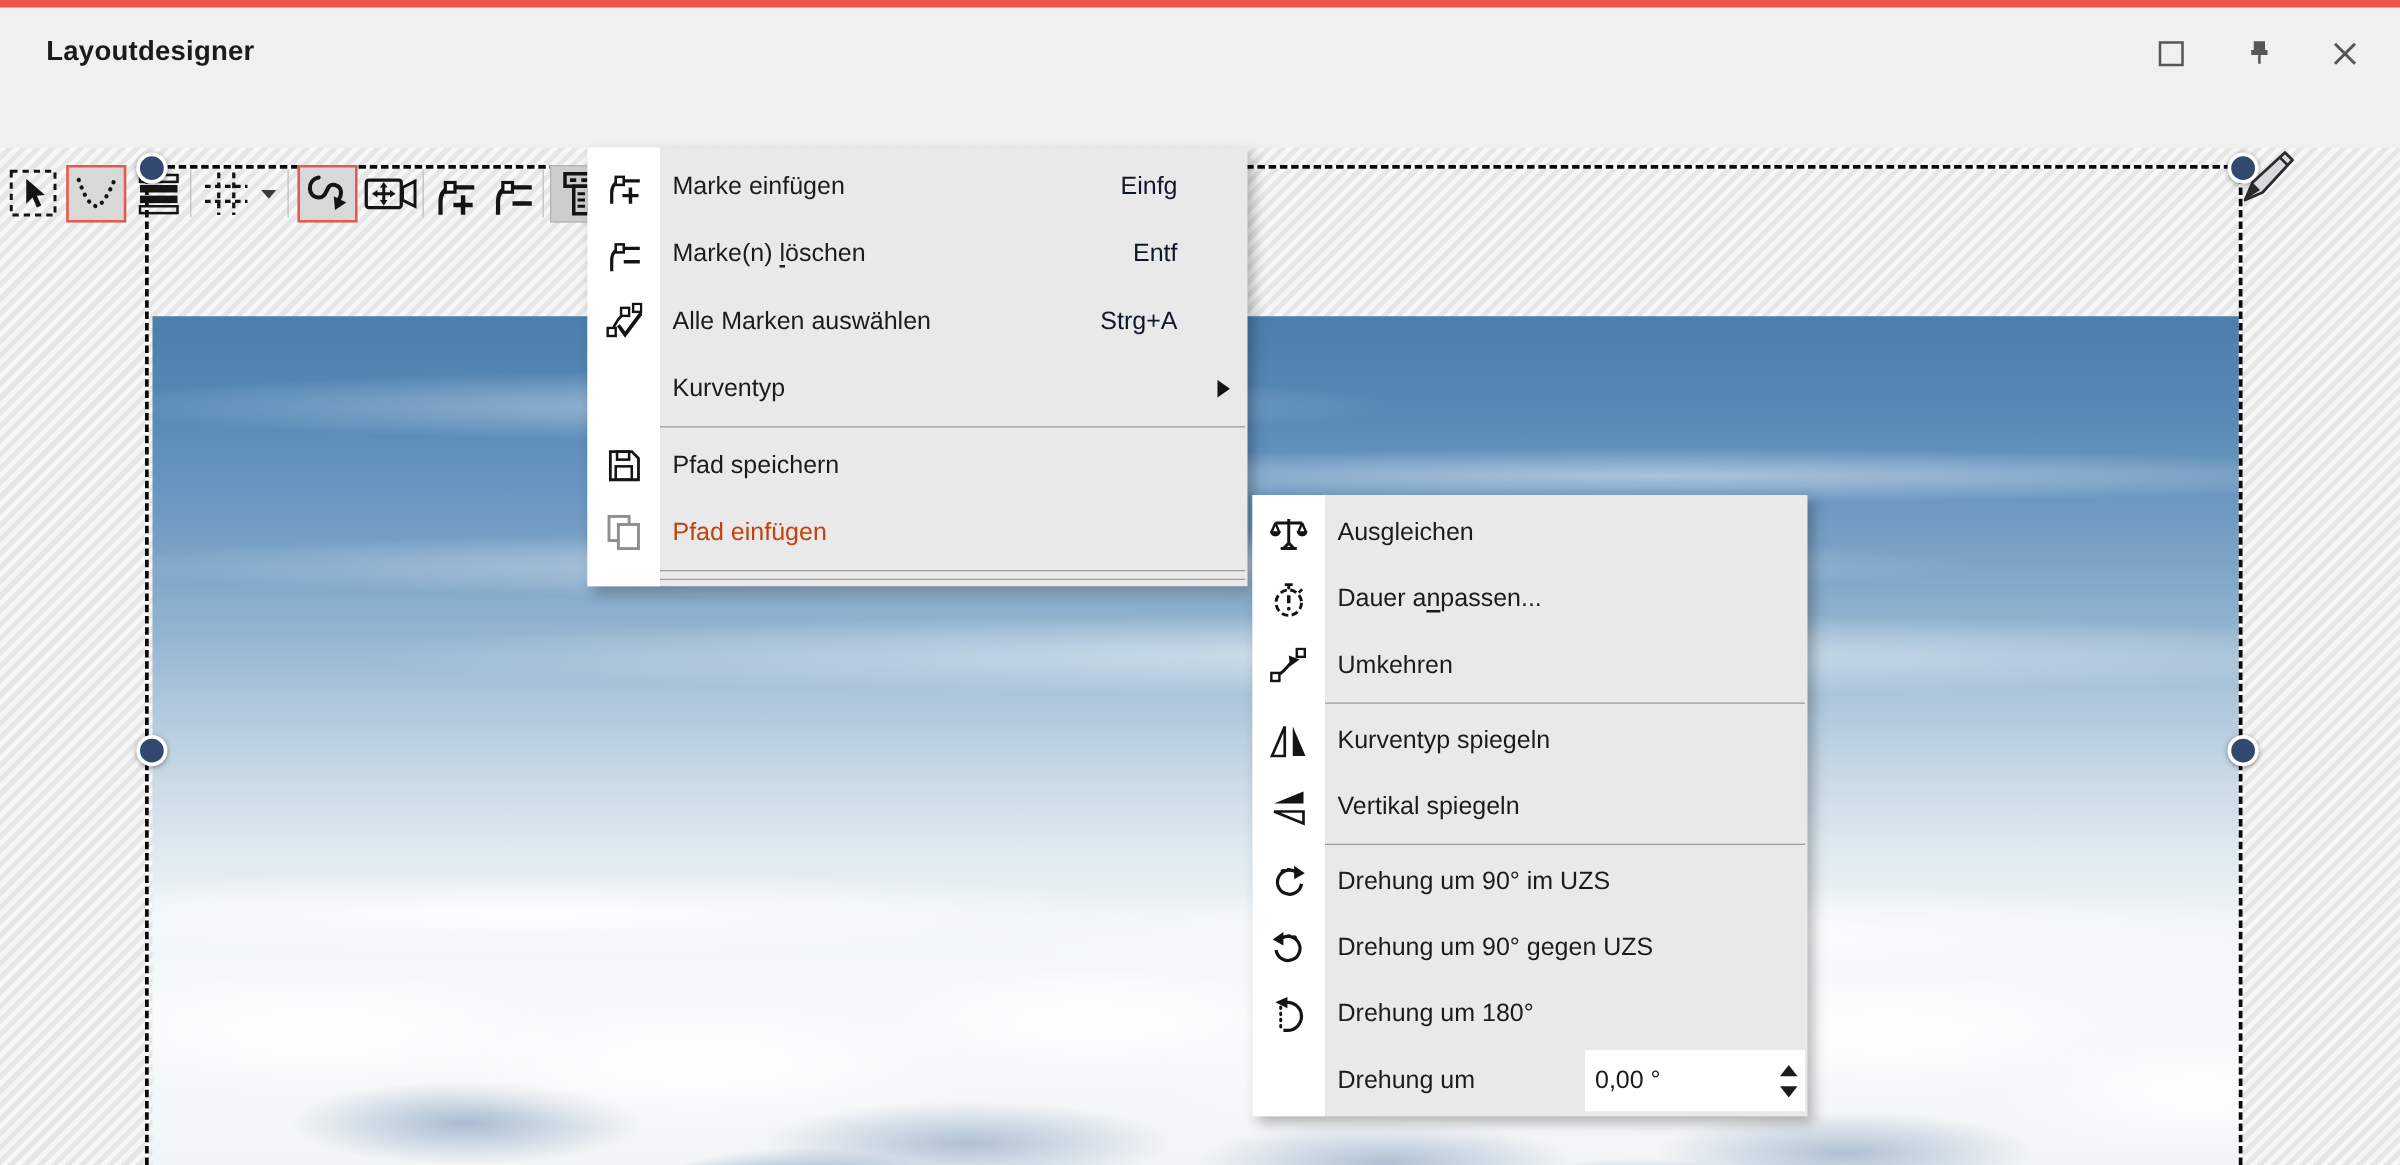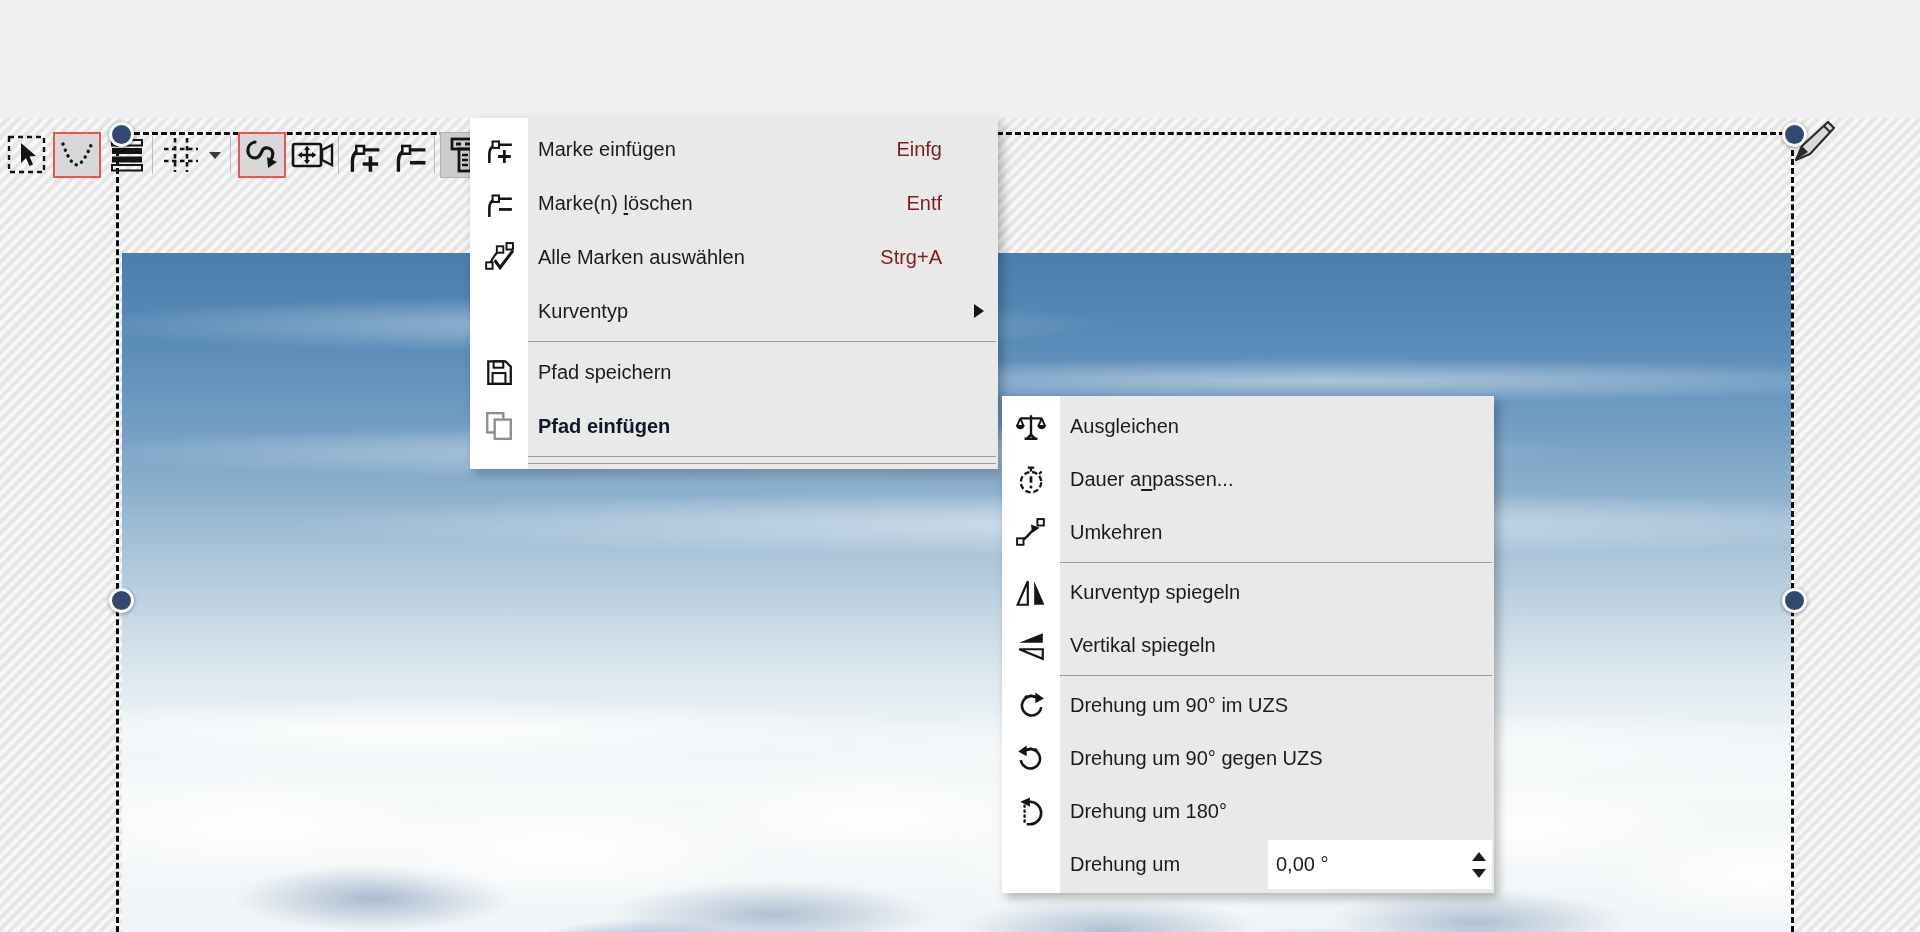--- a/index.html
+++ b/index.html
@@ -67,28 +67,28 @@
   .selection::after{content:"";position:absolute;inset:-3px;border:3px dashed #0a0a0a;}
   .handle{position:absolute;width:19px;height:19px;border-radius:50%;background:#31496f;border:3px solid #fff;box-shadow:0 1px 4px rgba(0,0,0,.4);z-index:5;}
   .h-tl{left:109px;top:122px;} .h-tr{left:1782px;top:122px;}
   .h-ml{left:109px;top:588px;} .h-mr{left:1782px;top:588px;}
   .pen{position:absolute;left:1788px;top:116px;z-index:6;}
 
   
   .menu{position:absolute;background:#e9e9e9;box-shadow:4px 5px 10px rgba(0,0,0,.28);padding:4px 0 2px 0;box-sizing:border-box;}
   .menu::before{content:"";position:absolute;left:0;top:0;bottom:0;width:58px;background:#fff;}
   .menu-main{left:470px;top:118px;width:528px;z-index:20;}
-  .menu-sub{left:1002px;top:396px;width:492px;z-index:21;}
+  .menu-sub{left:1002px;top:396px;width:444px;z-index:21;}
   .mrow{position:relative;z-index:1;height:54px;display:flex;align-items:center;cursor:default;}
   .menu-sub .mrow{height:53px;}
   .mrow.hl{background:#c8c8c8;}
   .micon{flex:0 0 58px;width:58px;display:flex;align-items:center;justify-content:center;}
   .mlabel{font-size:20px;color:#1b1b1b;padding-left:10px;white-space:nowrap;}
-  .mrow.disabled .mlabel{color:#0f172a;font-weight:bold;}
-  .mshortcut{position:absolute;right:56px;font-size:20px;color:#7f1d1d;}
+  .mrow.disabled .mlabel{color:#c2410c;}
+  .mshortcut{position:absolute;right:56px;font-size:20px;color:#0f172a;}
   .marrow{position:absolute;right:14px;width:0;height:0;border-left:10px solid #141414;border-top:7px solid transparent;border-bottom:7px solid transparent;}
   .msep{position:relative;z-index:1;height:7px;}
   .msep::after{content:"";position:absolute;left:58px;right:2px;top:3px;border-top:1px solid #9c9c9c;}
   .accel{text-decoration:underline;text-underline-offset:3px;}
   .rot-input{position:absolute;left:220px;top:2px;right:2px;bottom:2px;background:#fff;display:flex;align-items:center;padding-left:8px;font-size:20px;color:#1b1b1b;margin-left:46px;}
   .rot-spin{position:absolute;right:6px;top:0;bottom:0;display:flex;flex-direction:column;justify-content:center;gap:8px;}
   .rs-up{width:0;height:0;border-left:7px solid transparent;border-right:7px solid transparent;border-bottom:9px solid #1b1b1b;}
   .rs-dn{width:0;height:0;border-left:7px solid transparent;border-right:7px solid transparent;border-top:9px solid #1b1b1b;}
   svg{display:block;}
 </style>
@@ -108,20 +108,36 @@
   <div class="handle h-ml"></div>
   <div class="handle h-mr"></div>
   <div class="pen">
     <svg width="52" height="52" viewBox="0 0 52 52">
       <polygon points="8,44 14,30 40,6 46,12 22,38" fill="#d9d9de" stroke="#2b2b2b" stroke-width="2.2" stroke-linejoin="round"></polygon>
       <polygon points="8,44 14,30 20,36" fill="#2b2b2b"></polygon>
       <line x1="36" y1="10" x2="42" y2="16" stroke="#2b2b2b" stroke-width="2"></line>
     </svg>
   </div>
 
+  <div class="titlebar">
+    <div class="title">Layoutdesigner</div>
+    <div class="winbtn btn-max">
+        <div class="maxrect"></div>
+      </div>
+    <div class="winbtn btn-pin">
+      <svg width="24" height="24" viewBox="0 0 24 24">
+        <path d="M9 3 H16 V10 H18 V12 H7 V10 H9 Z M12.5 12 V20" fill="#565656" stroke="#565656" stroke-width="2"></path>
+      </svg>
+    </div>
+    <div class="winbtn btn-close">
+      <svg width="24" height="24" viewBox="0 0 24 24">
+        <path d="M4 4 L20 20 M20 4 L4 20" stroke="#565656" stroke-width="2.4"></path>
+      </svg>
+    </div>
+  </div>
 
   <div class="toolbar">
     <div class="tbtn" style="left:4px;width:46px;">
       <svg width="42" height="42" viewBox="0 0 42 42">
         <rect x="3" y="3" width="35" height="35" fill="none" stroke="#141414" stroke-width="2.4" stroke-dasharray="5 4"></rect>
         <polygon points="15,9 15,29 20,24 23.5,32 27,30.4 23.5,22.5 30,22" fill="#141414"></polygon>
       </svg>
     </div>
     <div class="tbtn tool-selected" style="left:53px;width:48px;">
       <svg width="38" height="34" viewBox="0 0 38 34">

